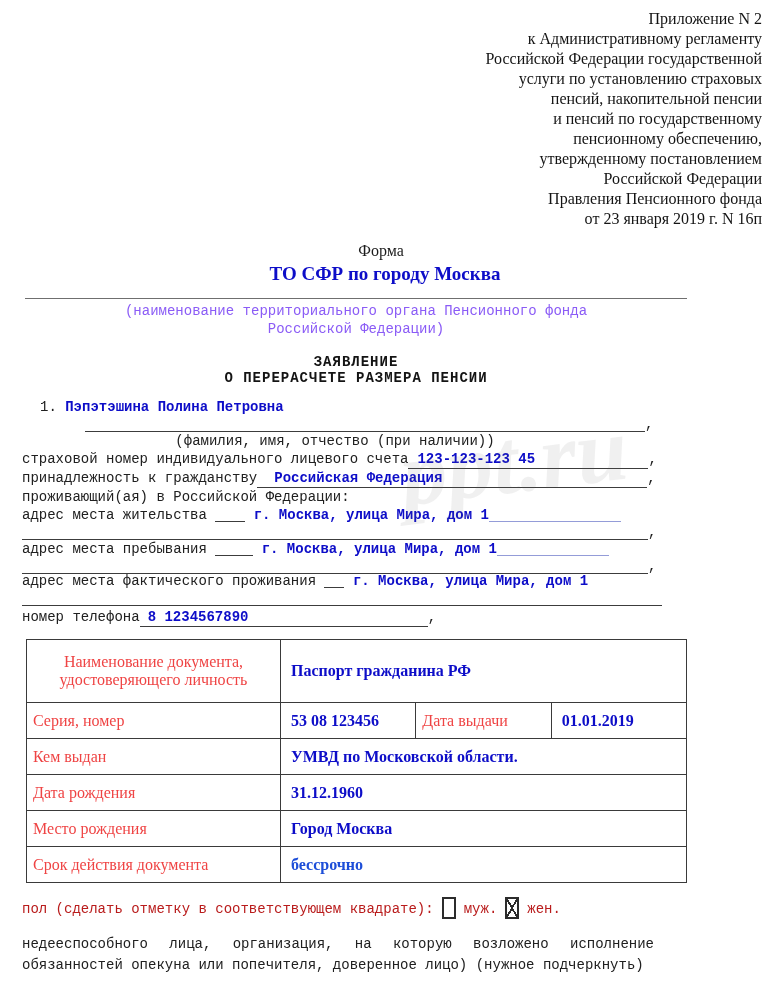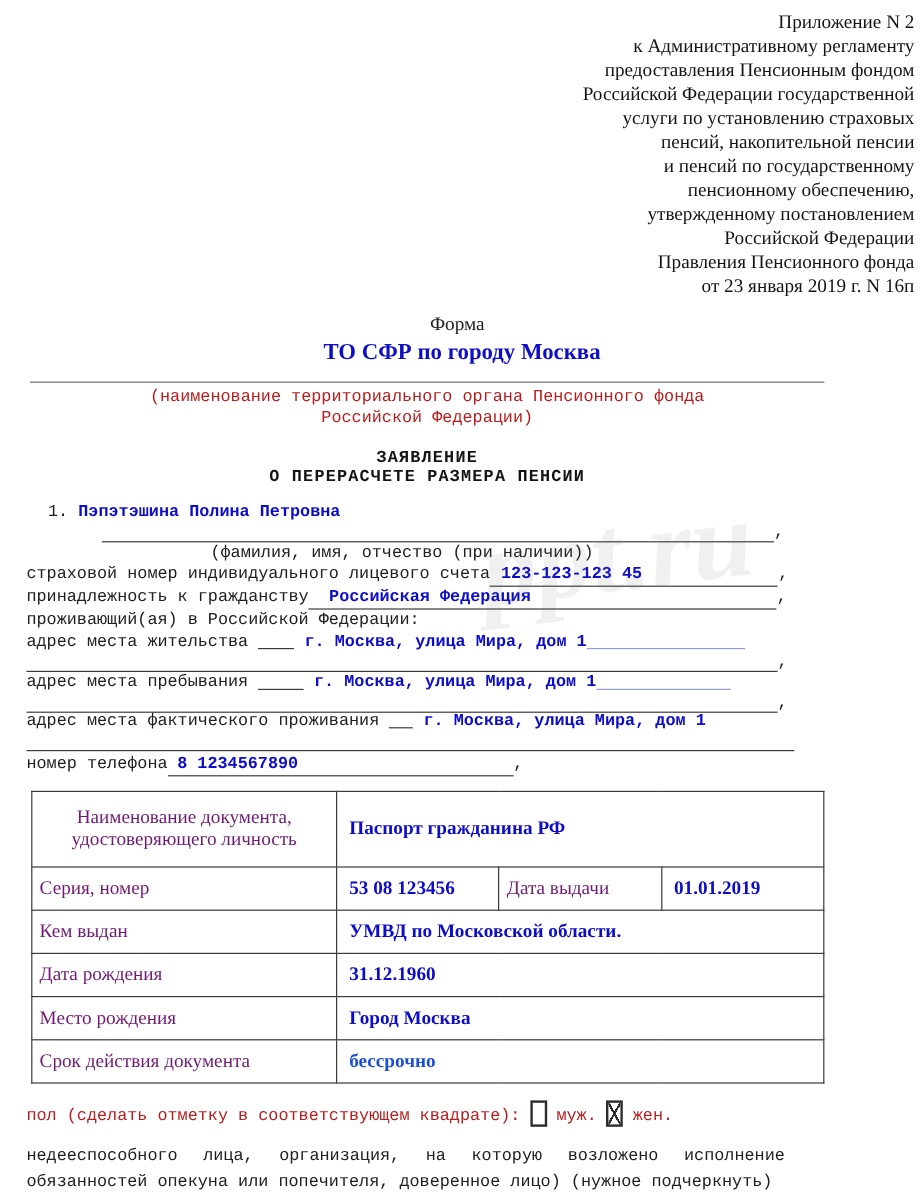--- a/index.html
+++ b/index.html
@@ -37,21 +37,21 @@
     margin:13px 0 0 25px;
     width:662px;height:0;
     border:none;border-top:1px solid #6f6f6f;
   }
   .org-caption{
     margin-top:3px;
     width:712px;
     text-align:center;
     font-family:"Liberation Mono", monospace;
     font-size:14px;line-height:18px;
-    color:#b91c1c;
+    color:#8b5cf6;
   }
   .doc-title{
     margin-top:16px;
     width:712px;
     text-align:center;
     font-family:"Liberation Mono", monospace;
     font-size:14px;line-height:16px;
     font-weight:bold;letter-spacing:1px;
     color:#141414;
   }
@@ -84,21 +84,21 @@
     border-collapse:collapse;
     width:661px;
     font-family:"Liberation Serif", serif;
     font-size:16px;
     table-layout:fixed;
   }
   .idtable td{
     border:1px solid #3a3a3a;
     padding:2px 6px;
     vertical-align:middle;
-    color:#701a75;
+    color:#ef4444;
   }
   .idtable .c1{width:241px;}
   .idtable .c2{width:176px;}
   .idtable .c3{width:99px;}
   .idtable .c4{width:145px;}
   .idtable tr.r1 td{height:58px;}
   .idtable tr td{height:31px;}
   .idtable .lbl-center{text-align:center;}
   .idtable .tval{font-weight:bold;padding-left:10px;}
 
@@ -151,21 +151,20 @@
 </head>
 <body>
 
 <div class="page">
 
   <div class="watermark">ppt.ru</div>
 
   <div class="appendix">
     <div>Приложение N 2</div>
     <div>к Административному регламенту</div>
-    <div>предоставления Пенсионным фондом</div>
     <div>Российской Федерации государственной</div>
     <div>услуги по установлению страховых</div>
     <div>пенсий, накопительной пенсии</div>
     <div>и пенсий по государственному</div>
     <div>пенсионному обеспечению,</div>
     <div>утвержденному постановлением</div>
     <div>Российской Федерации</div>
     <div>Правления Пенсионного фонда</div>
     <div>от 23 января 2019 г. N 16п</div>
   </div>

